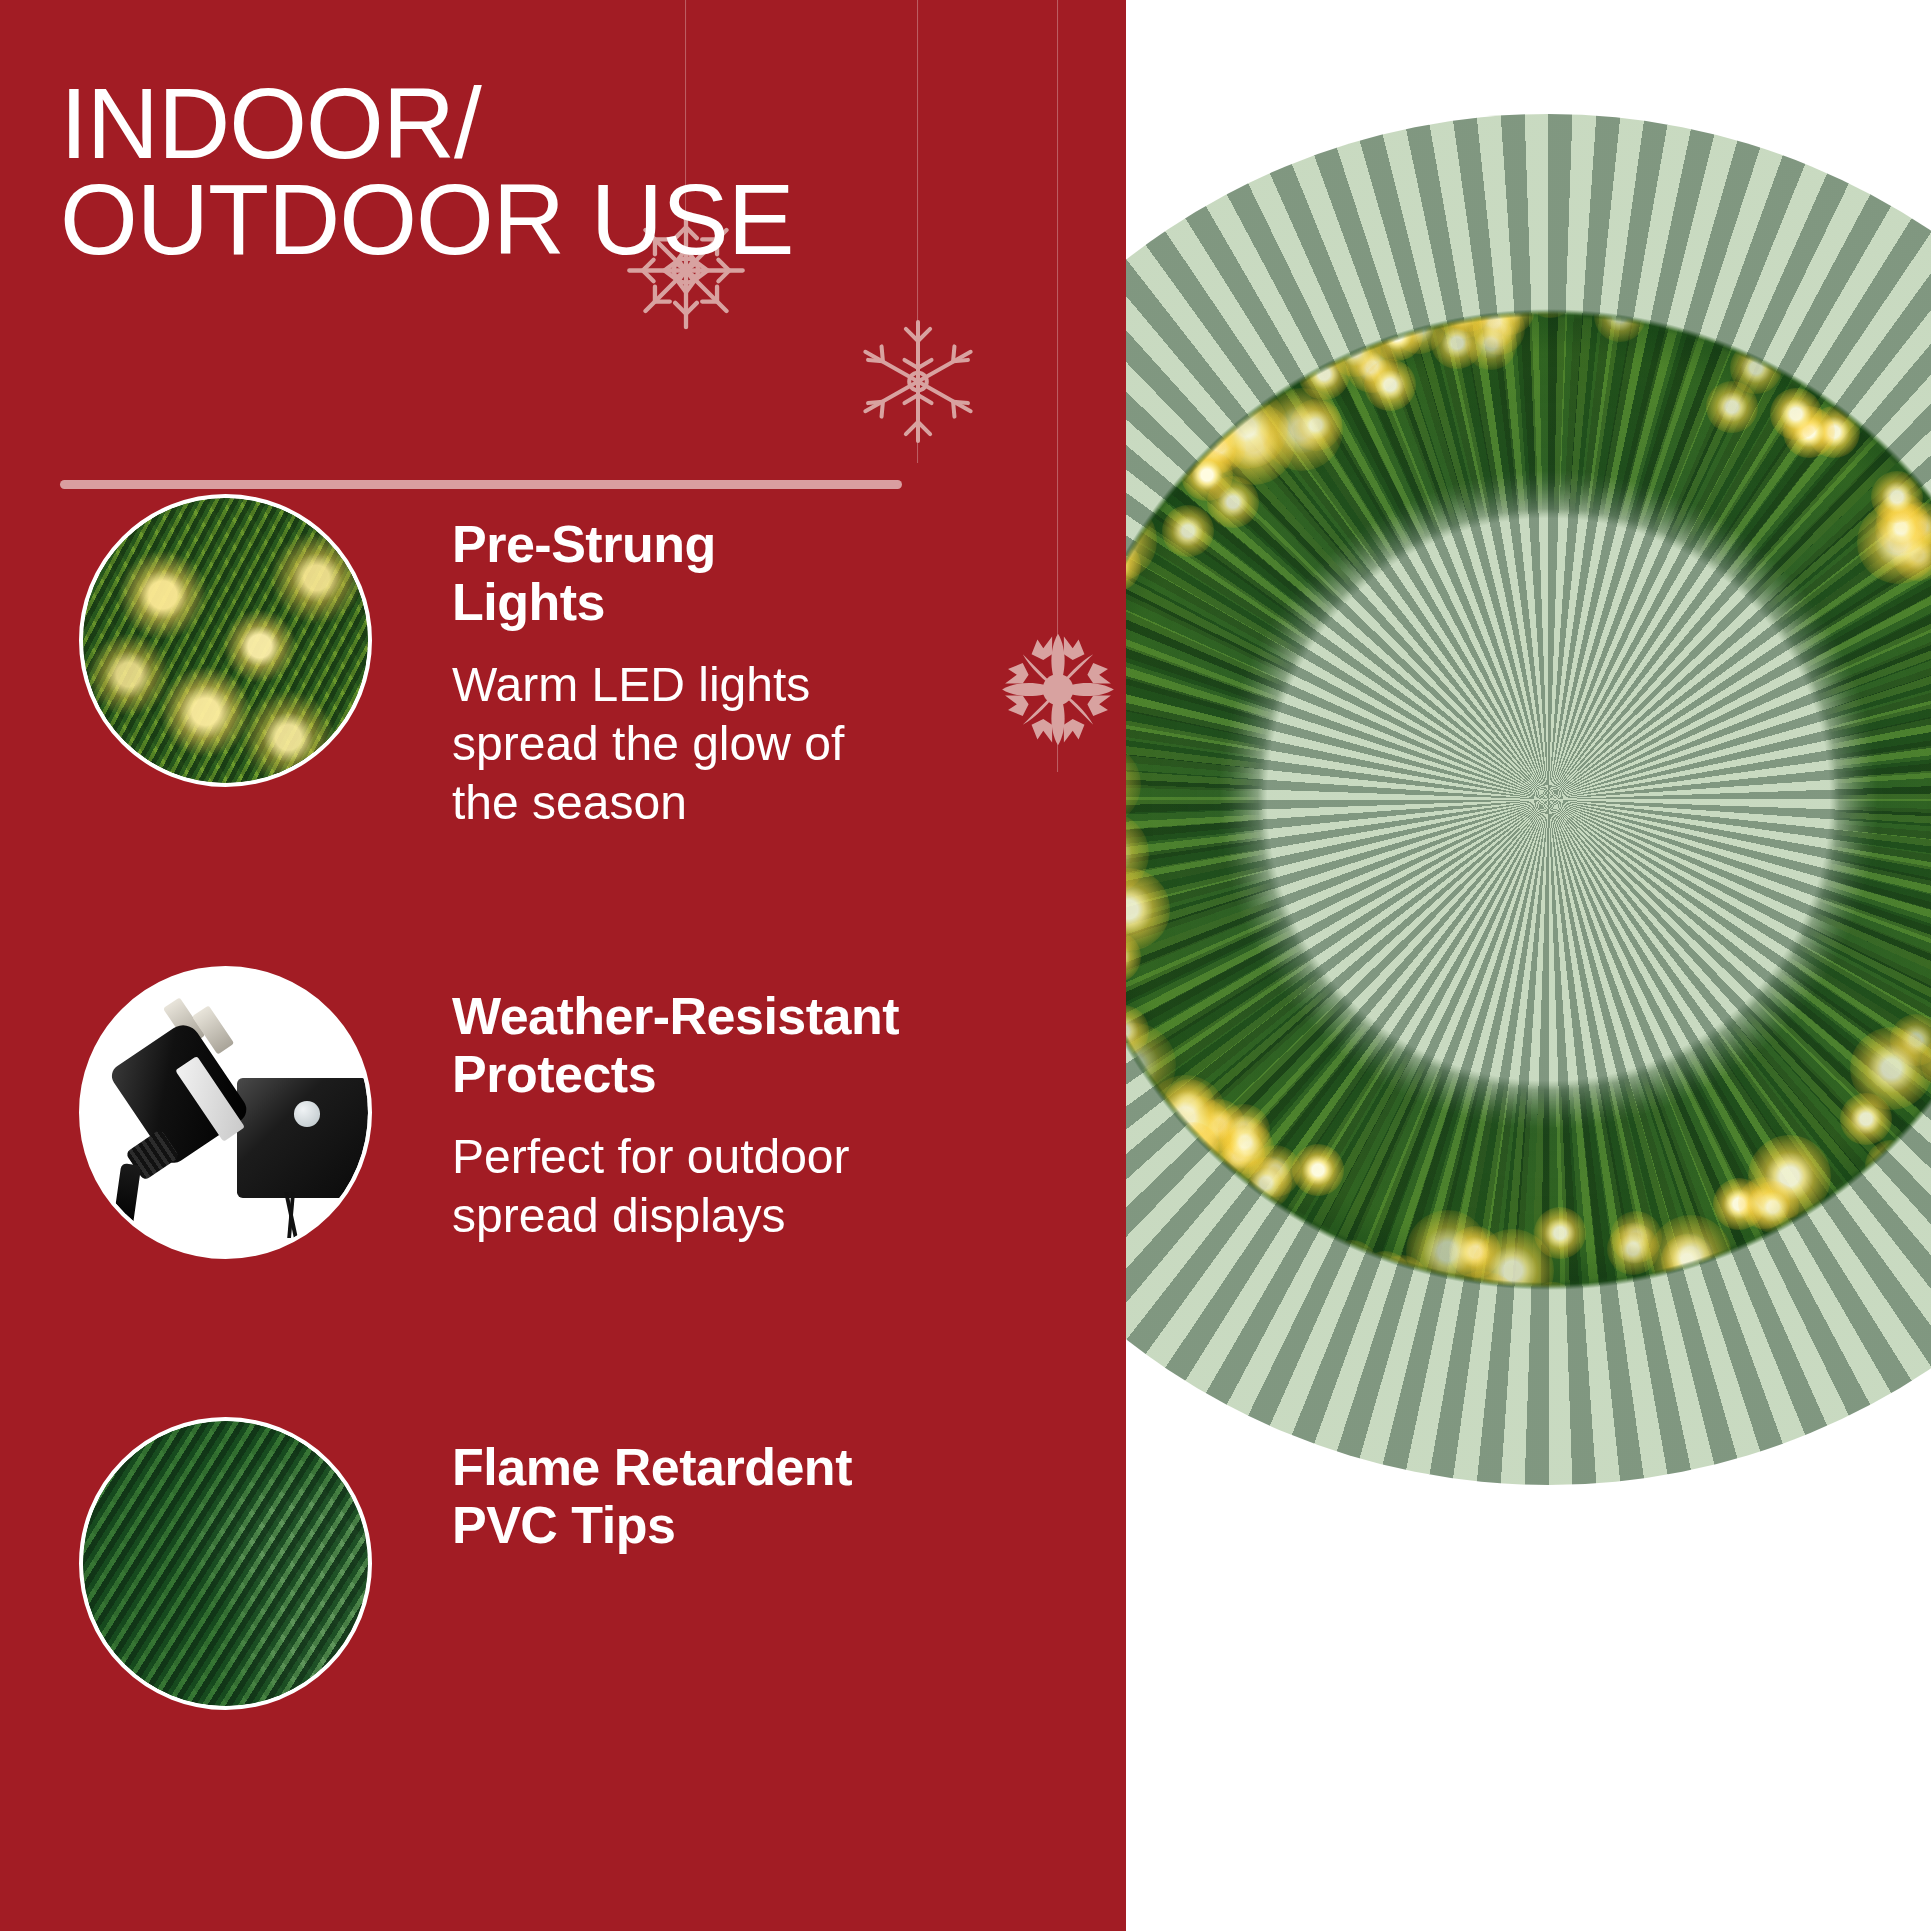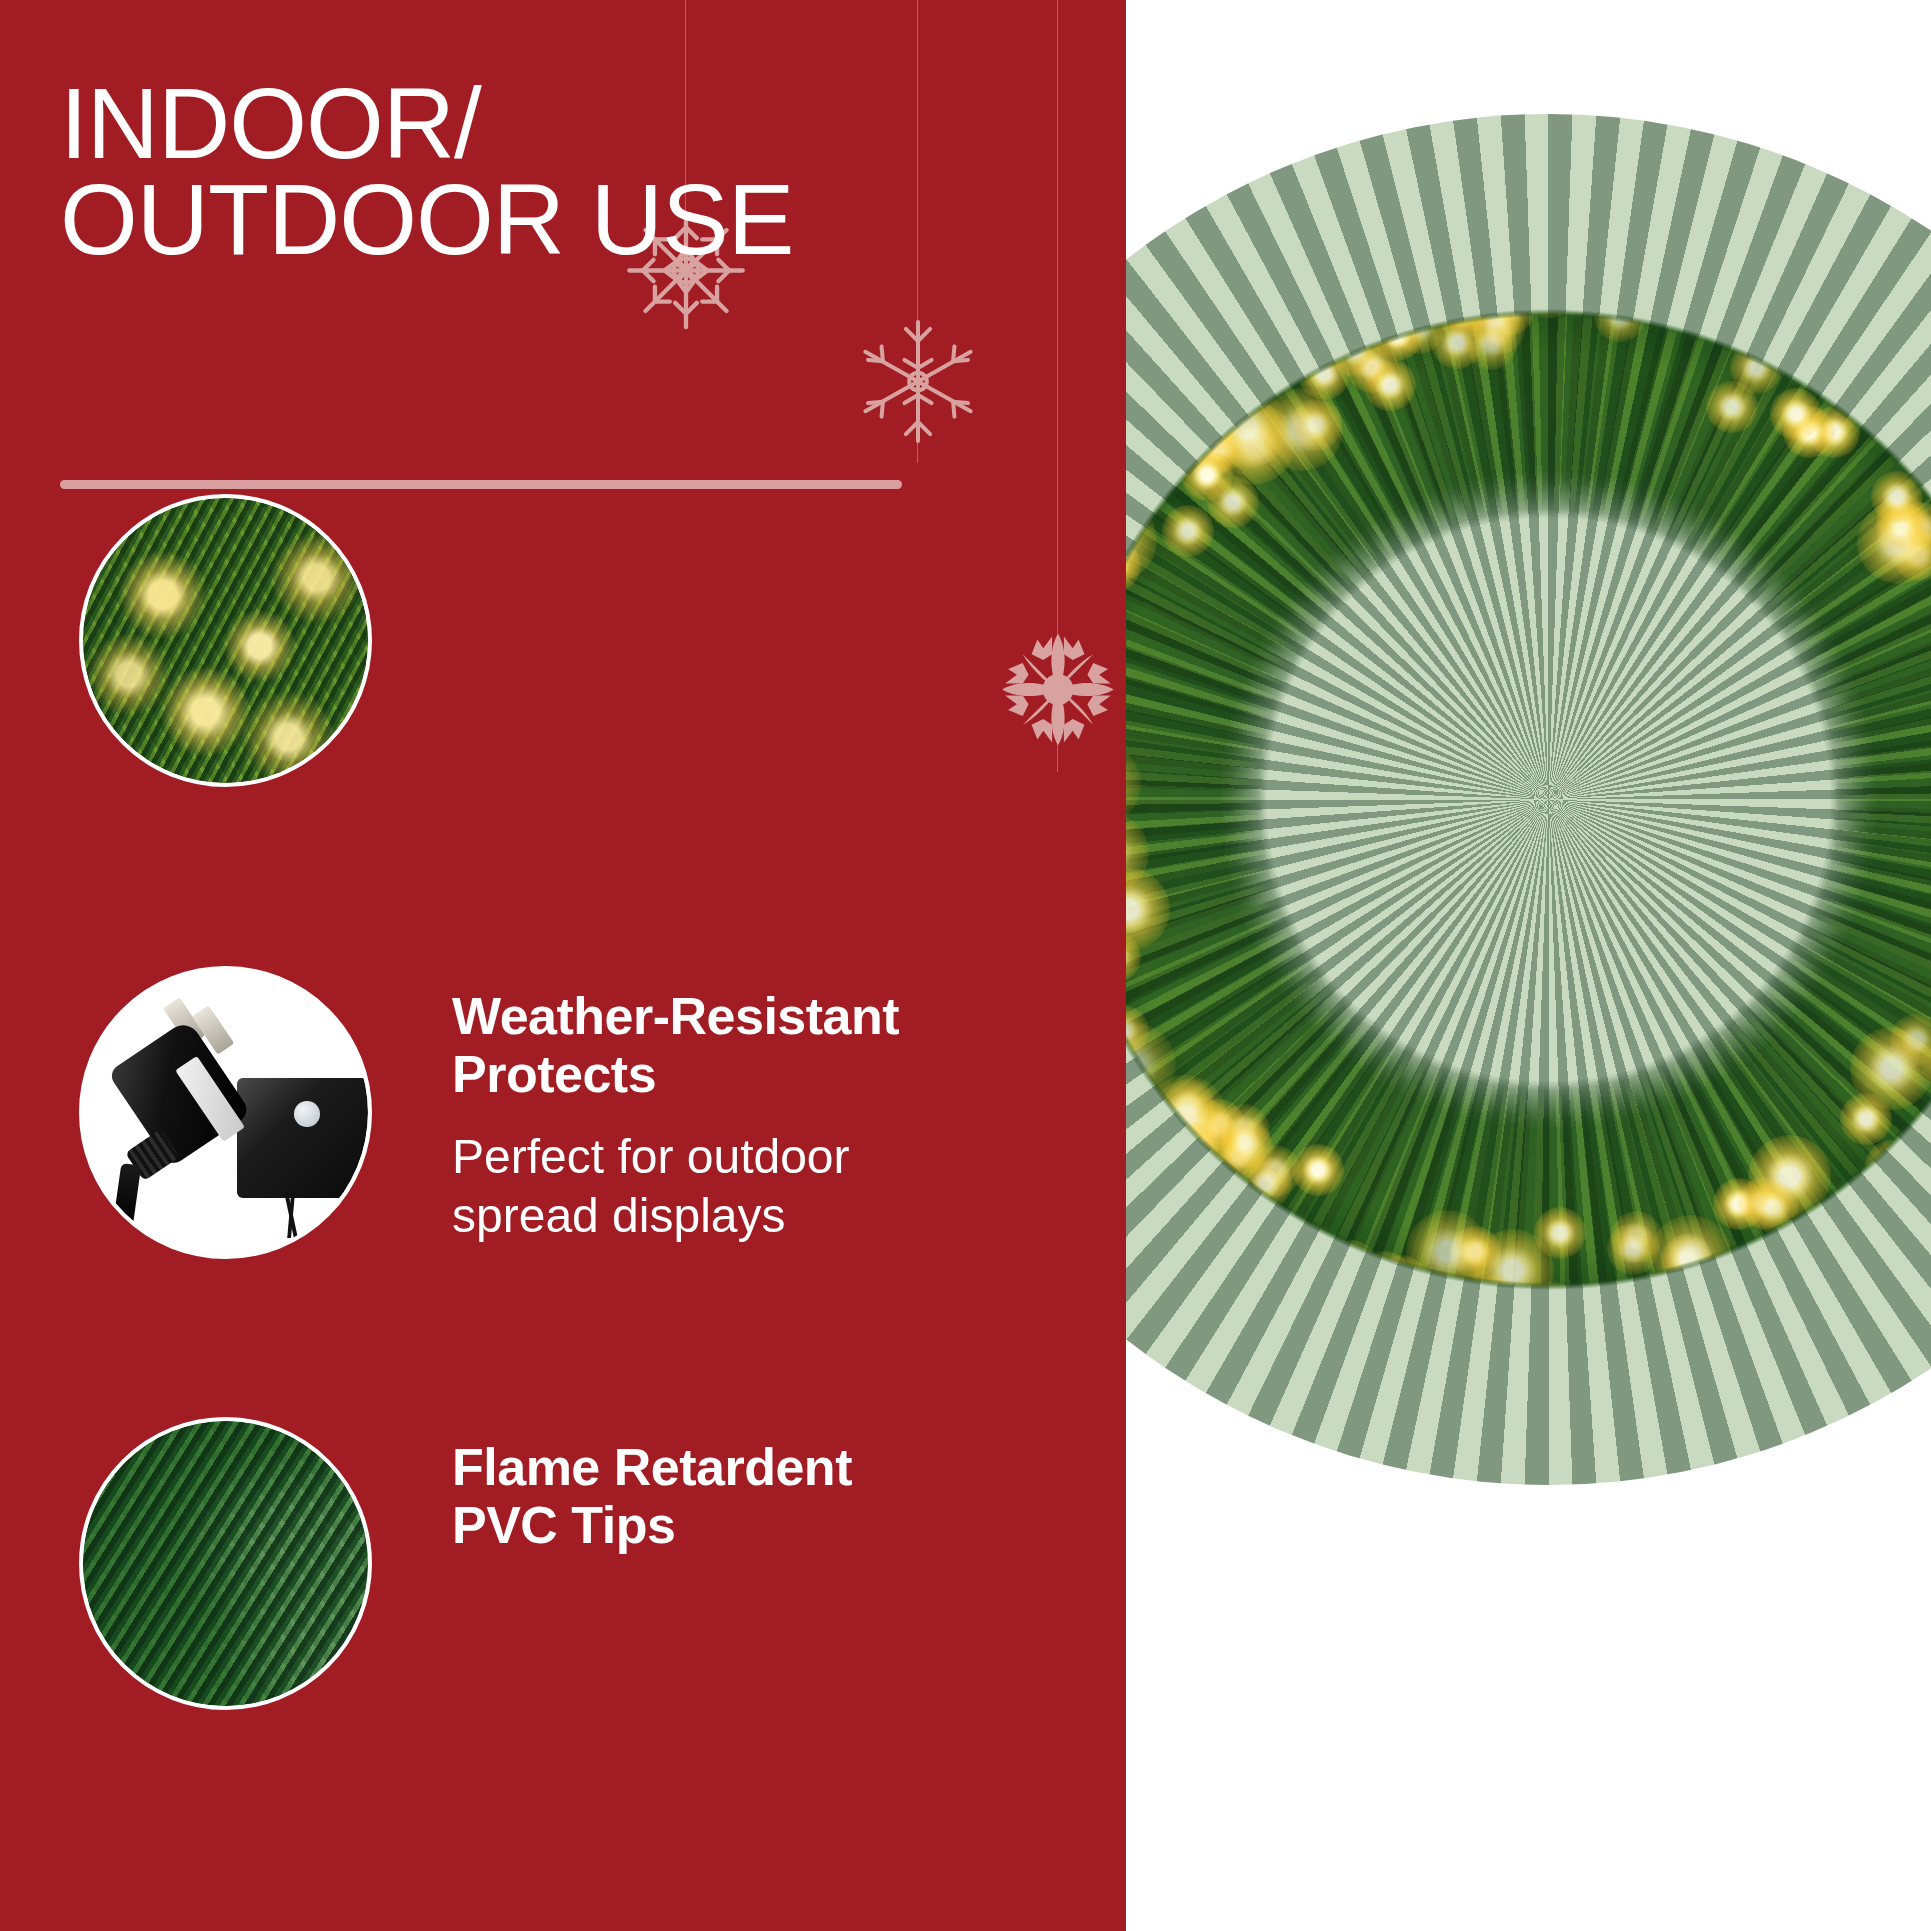--- a/index.html
+++ b/index.html
@@ -260,20 +260,25 @@
 OUTDOOR USE</div>
     <div class="rule"></div>
 
     <div class="feature" style="top:494px;">
       <div class="fimg" style="top:0;">
         <div class="inner">
           <div class="lit-pine"></div>
         </div>
       </div>
       <div class="ftext" style="top:21px;">
+        <div class="fhead">Pre-Strung
+Lights</div>
+        <div class="fbody">Warm LED lights
+spread the glow of
+the season</div>
       </div>
     </div>
 
     <div class="feature" style="top:966px;">
       <div class="fimg" style="top:0;">
         <div class="inner">
           <div class="adapter">
             <div class="ctrl-box"></div>
             <div class="ctrl-btn"></div>
             <div class="ctrl-wires"></div>

